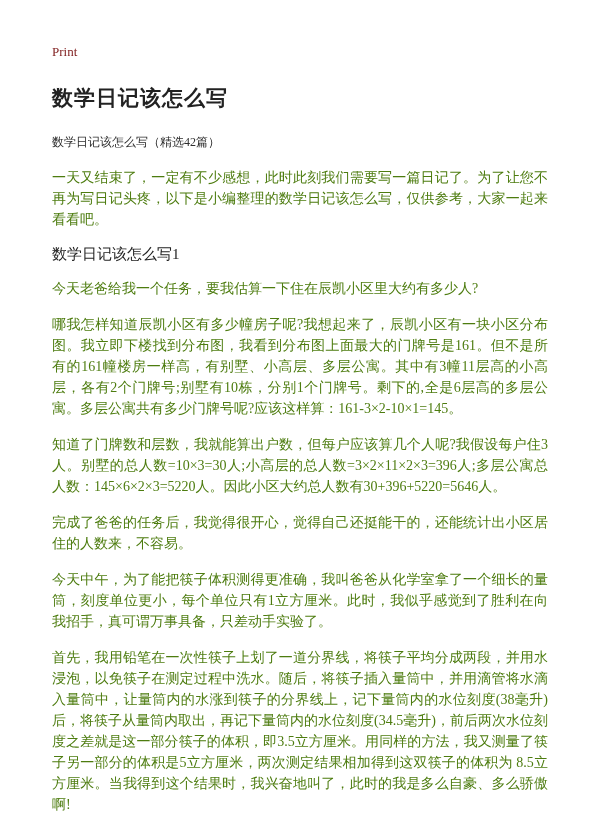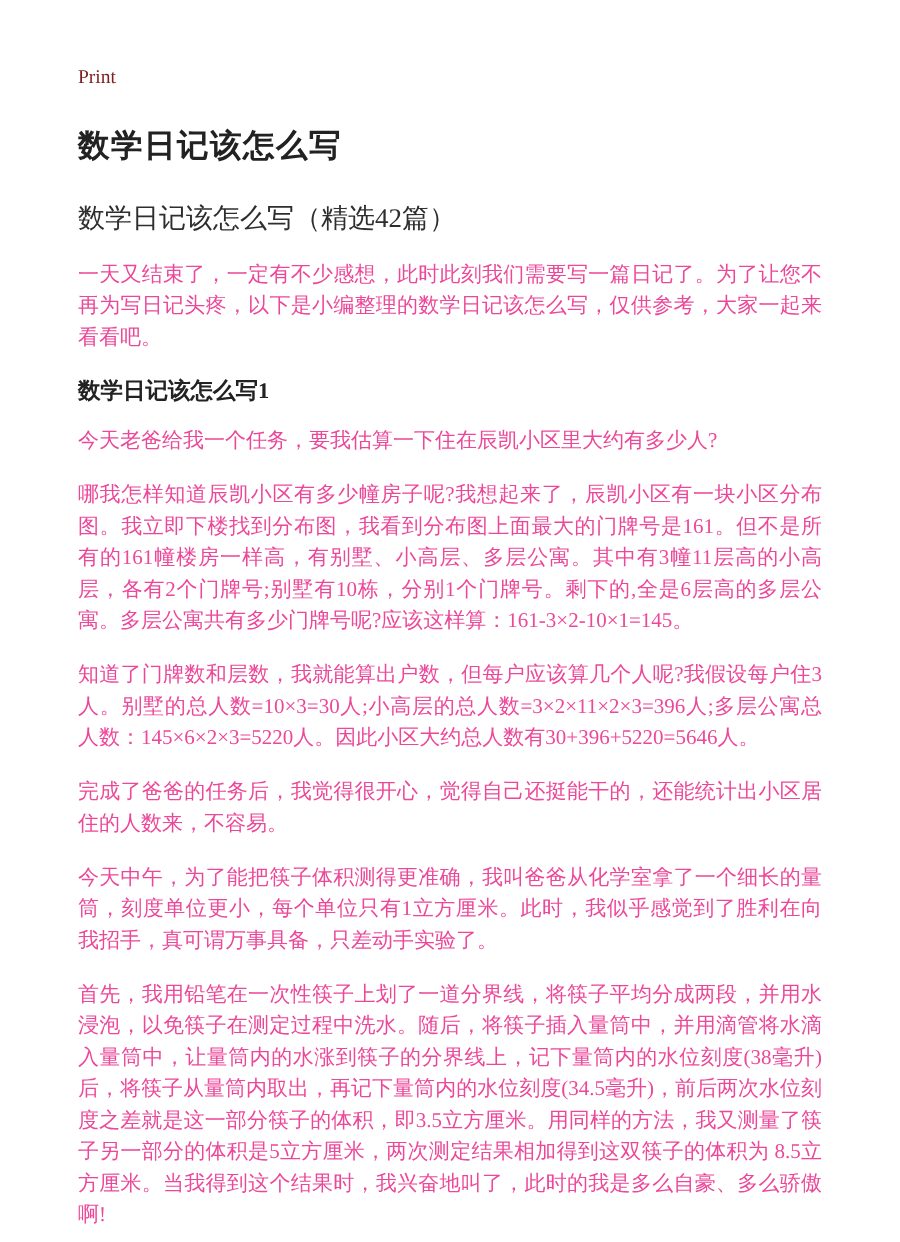--- a/index.html
+++ b/index.html
@@ -29,35 +29,35 @@
   }
   h1.doc-title {
     font-size: 21px;
     font-weight: bold;
     text-align: left;
     margin: 10px 0 22px 0;
     color: #222;
     letter-spacing: 1px;
   }
   .subtitle {
-    font-size: 18px;
+    font-size: 12px;
     margin: 0 0 16px 0;
     color: #2e2e2e;
   }
   p.para {
     font-size: 14px;
     line-height: 21px;
     margin: 0 0 15px 0;
     text-align: justify;
-    color: #ec4899;
+    color: #4d7c0f;
     word-break: break-all;
   }
   h2.section-heading {
     font-size: 15px;
-    font-weight: bold;
+    font-weight: normal;
     margin: 8px 0 14px 0;
     color: #222;
   }
 </style>
 </head>
 <body>
 
 <div class="page">
   <a class="print-link">Print</a>
 

